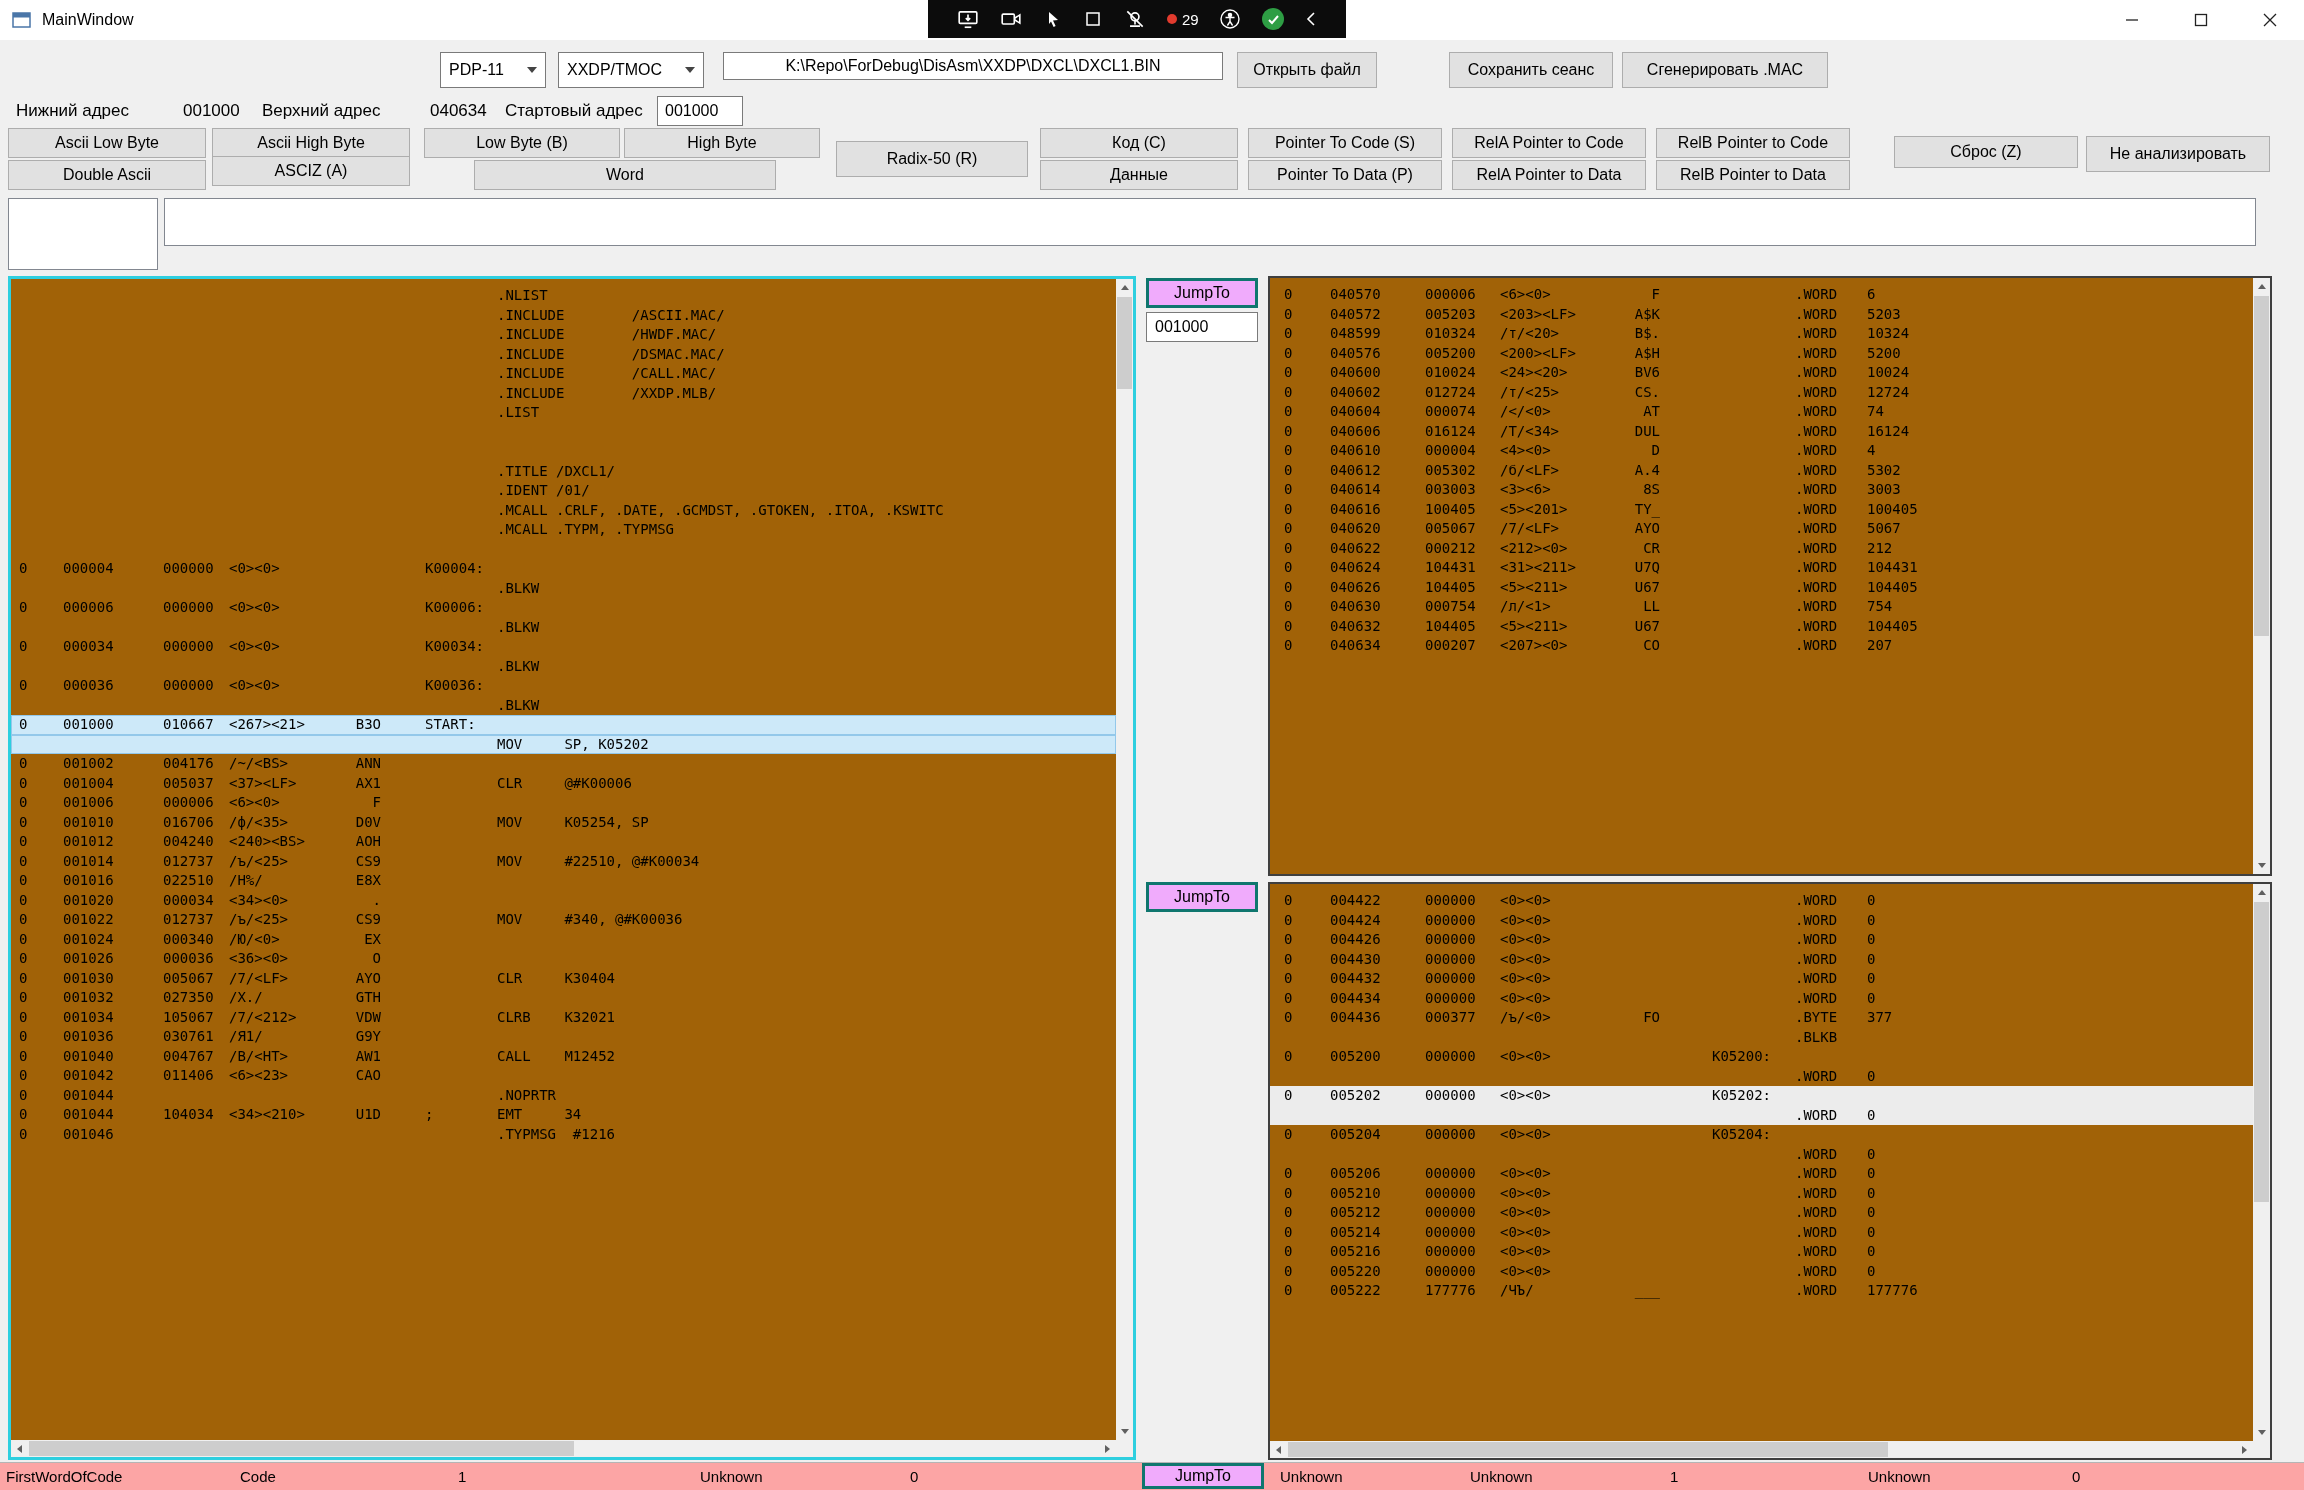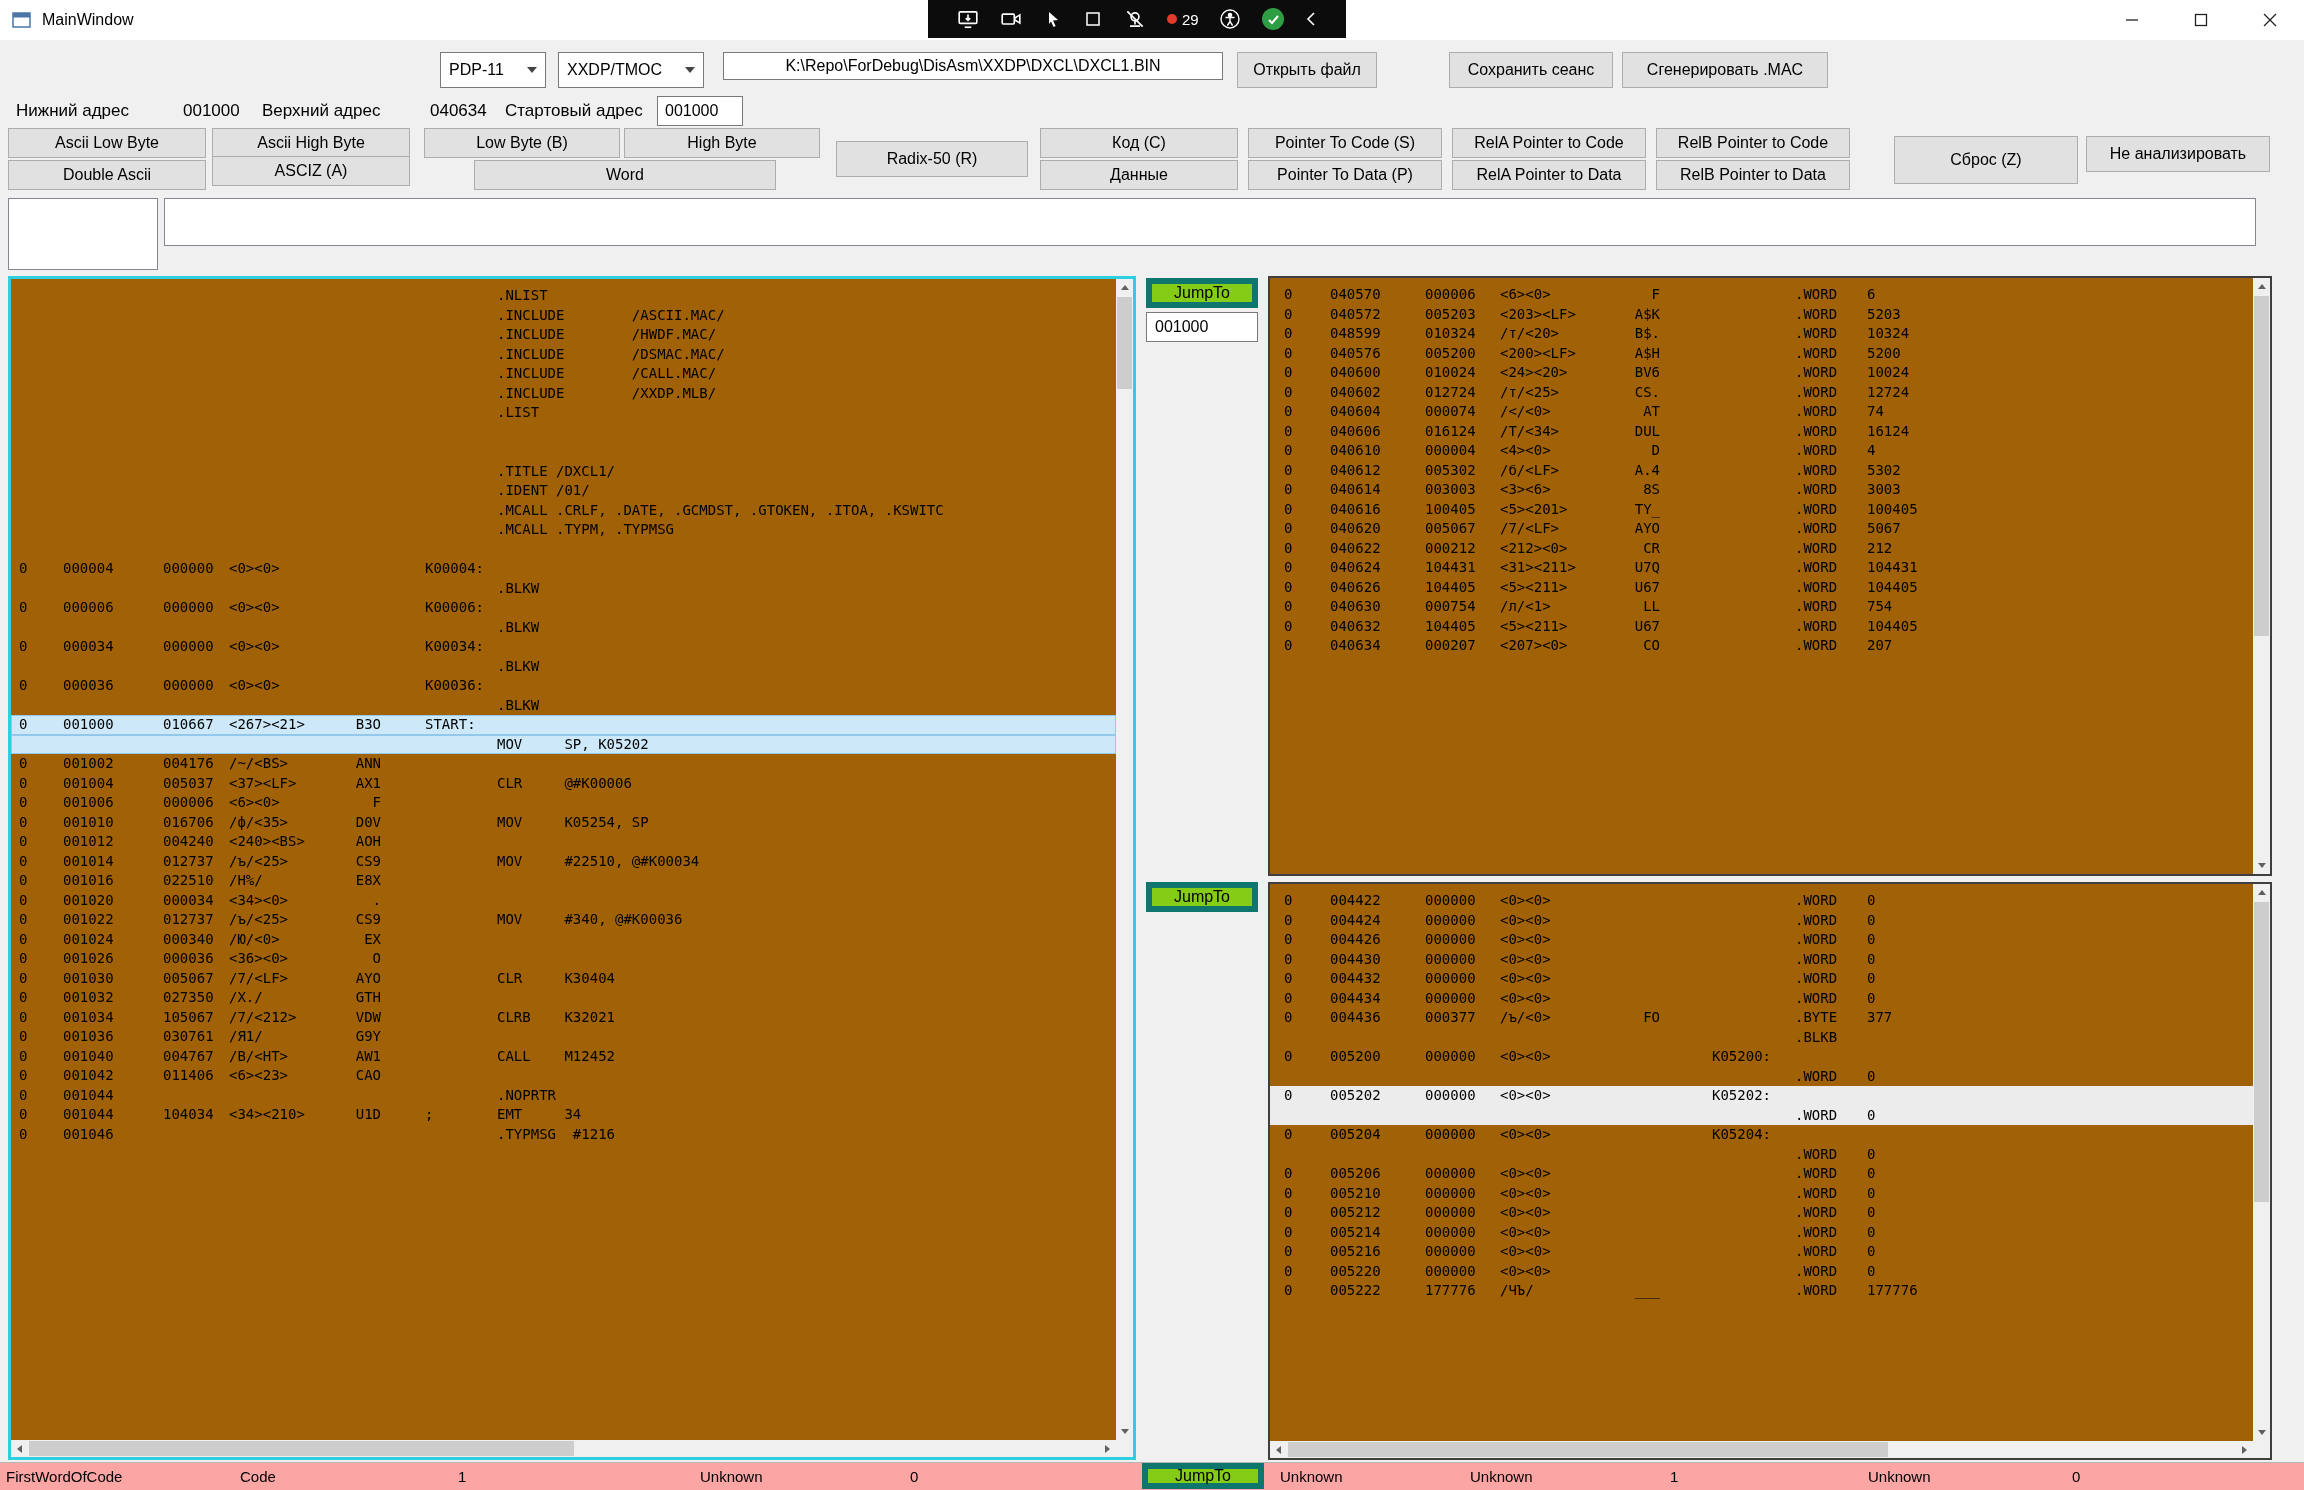--- a/index.html
+++ b/index.html
@@ -44,21 +44,21 @@
   .vscroll{position:absolute;right:0;top:0;width:17px;background:#f0f0f0}
   .hscroll{position:absolute;left:0;bottom:0;height:17px;background:#f0f0f0}
   .scorner{position:absolute;right:0;bottom:0;width:17px;height:17px;background:#f0f0f0}
   .sarr{position:absolute;width:17px;height:17px;display:flex;align-items:center;justify-content:center}
   .thumb{position:absolute;background:#cdcdcd}
   .tri-up{width:0;height:0;border-left:4px solid transparent;border-right:4px solid transparent;border-bottom:5px solid #606060}
   .tri-dn{width:0;height:0;border-left:4px solid transparent;border-right:4px solid transparent;border-top:5px solid #606060}
   .tri-lf{width:0;height:0;border-top:4px solid transparent;border-bottom:4px solid transparent;border-right:5px solid #606060}
   .tri-rt{width:0;height:0;border-top:4px solid transparent;border-bottom:4px solid transparent;border-left:5px solid #606060}
   
-  .jumpbtn{position:absolute;background:#84cc16;border:6px solid #0f766e;display:flex;align-items:center;justify-content:center;font-size:16px}
+  .jumpbtn{position:absolute;background:#f0abfc;border:3px solid #0f766e;display:flex;align-items:center;justify-content:center;font-size:16px}
   .statusbar{position:absolute;left:0;top:1462px;width:2304px;height:28px;background:#fca5a5;border-top:1px solid #b5b5b5}
   .stat{position:absolute;top:0;height:27px;line-height:27px;font-size:15px;white-space:nowrap}
 </style>
 </head>
 <body>
 
 <div class="titlebar">
   <span class="cap-ic" style="margin-left:12px">
     <svg width="20" height="20" viewBox="0 0 20 20">
         <rect x="1" y="3" width="17" height="14" fill="#fff" stroke="#4a76a8" stroke-width="1.5"></rect>
@@ -164,21 +164,21 @@
 
 <div class="btn" style="left:8px;top:128px;width:198px;height:30px">Ascii Low Byte</div>
 <div class="btn" style="left:212px;top:128px;width:198px;height:30px">Ascii High Byte</div>
 <div class="btn" style="left:424px;top:128px;width:196px;height:30px">Low Byte (B)</div>
 <div class="btn" style="left:624px;top:128px;width:196px;height:30px">High Byte</div>
 <div class="btn" style="left:836px;top:141px;width:192px;height:36px">Radix-50 (R)</div>
 <div class="btn" style="left:1040px;top:128px;width:198px;height:30px">Код (C)</div>
 <div class="btn" style="left:1248px;top:128px;width:194px;height:30px">Pointer To Code (S)</div>
 <div class="btn" style="left:1452px;top:128px;width:194px;height:30px">RelA Pointer to Code</div>
 <div class="btn" style="left:1656px;top:128px;width:194px;height:30px">RelB Pointer to Code</div>
-<div class="btn" style="left:1894px;top:136px;width:184px;height:48px">Сброс (Z)</div>
+<div class="btn" style="left:1894px;top:136px;width:184px;height:32px">Сброс (Z)</div>
 <div class="btn" style="left:2086px;top:136px;width:184px;height:36px">Не анализировать</div>
 <div class="btn" style="left:8px;top:160px;width:198px;height:30px">Double Ascii</div>
 <div class="btn" style="left:212px;top:156px;width:198px;height:30px">ASCIZ (A)</div>
 <div class="btn" style="left:474px;top:160px;width:302px;height:30px">Word</div>
 <div class="btn" style="left:1040px;top:160px;width:198px;height:30px">Данные</div>
 <div class="btn" style="left:1248px;top:160px;width:194px;height:30px">Pointer To Data (P)</div>
 <div class="btn" style="left:1452px;top:160px;width:194px;height:30px">RelA Pointer to Data</div>
 <div class="btn" style="left:1656px;top:160px;width:194px;height:30px">RelB Pointer to Data</div>
 
 <div class="box" style="left:8px;top:198px;width:150px;height:72px"></div>

